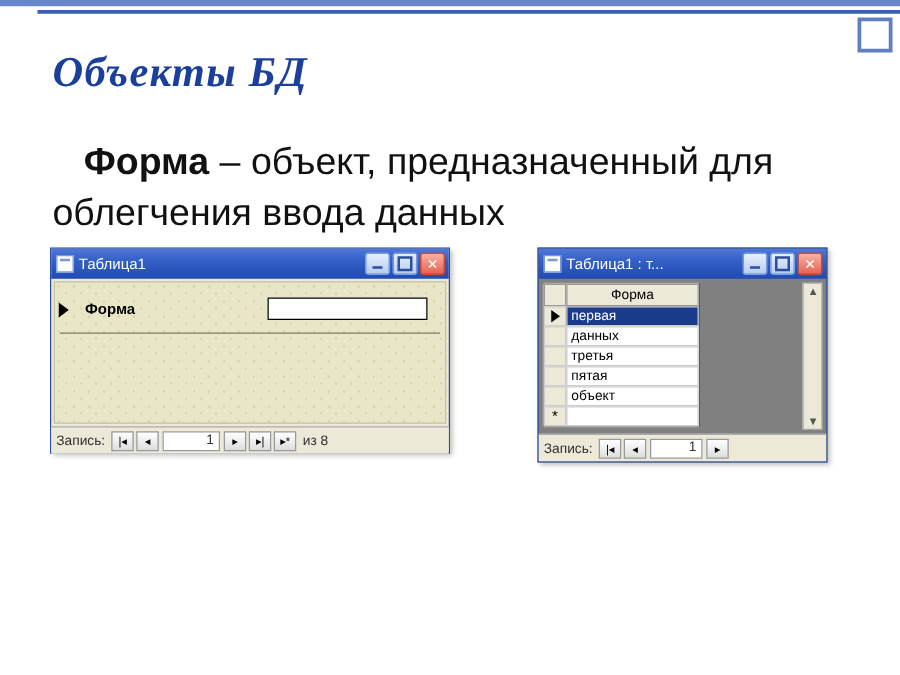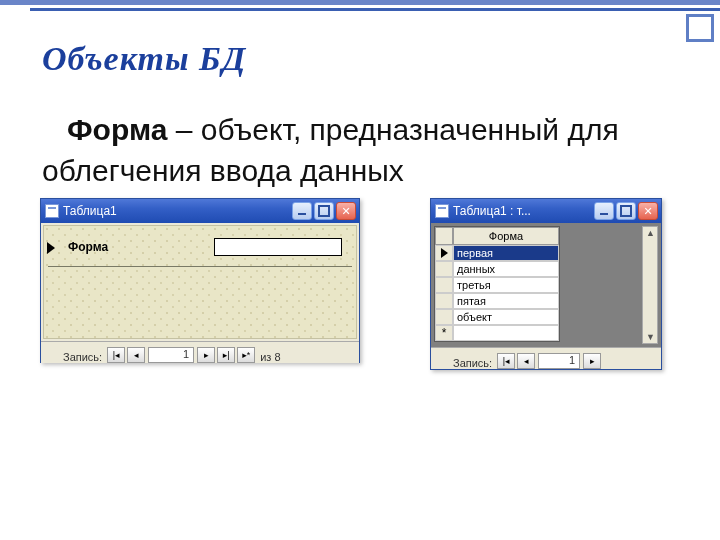--- a/index.html
+++ b/index.html
@@ -87,22 +87,22 @@
   .field-input {
     position:absolute; left:170px; top:12px;
     width:128px; height:18px; background:#fff;
     border:1px solid #000;
   }
   .hr-line { position:absolute; left:4px; top:40px; right:4px; border-top:1px solid #7a7a66; }
 
   .navbar {
     height: 22px; border-top: 1px solid #aaa;
     background: #ece9d8;
-    display: flex; align-items: flex-end;
-    font-size: 11px; color: #333; padding: 0 22px;
+    display: flex; align-items: center;
+    font-size: 11px; color: #333; padding: 0 4px;
   }
   .nav-label { margin-right: 4px; }
   .nav-btn {
     width: 18px; height: 16px; border: 1px solid #999;
     background: linear-gradient(#fff,#ddd);
     display:flex; align-items:center; justify-content:center;
     font-size: 9px; color:#000; margin: 0 1px;
   }
   .nav-input {
     width: 46px; height: 16px; border: 1px solid #999; background:#fff;

